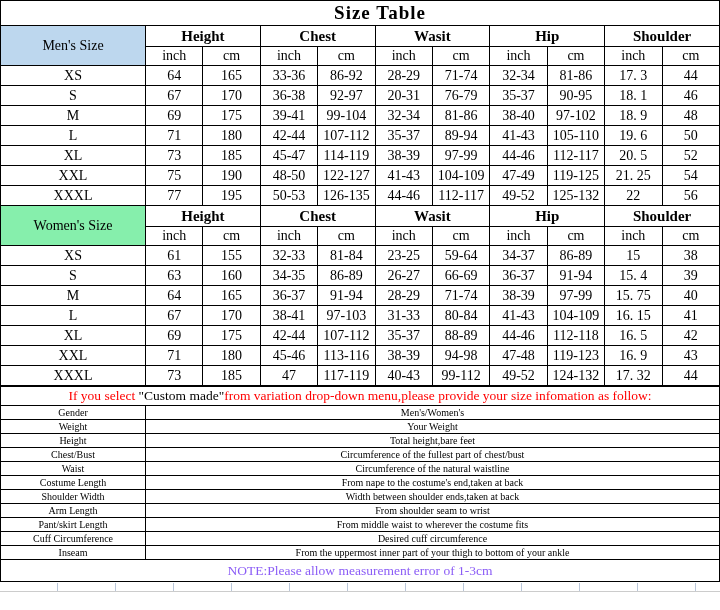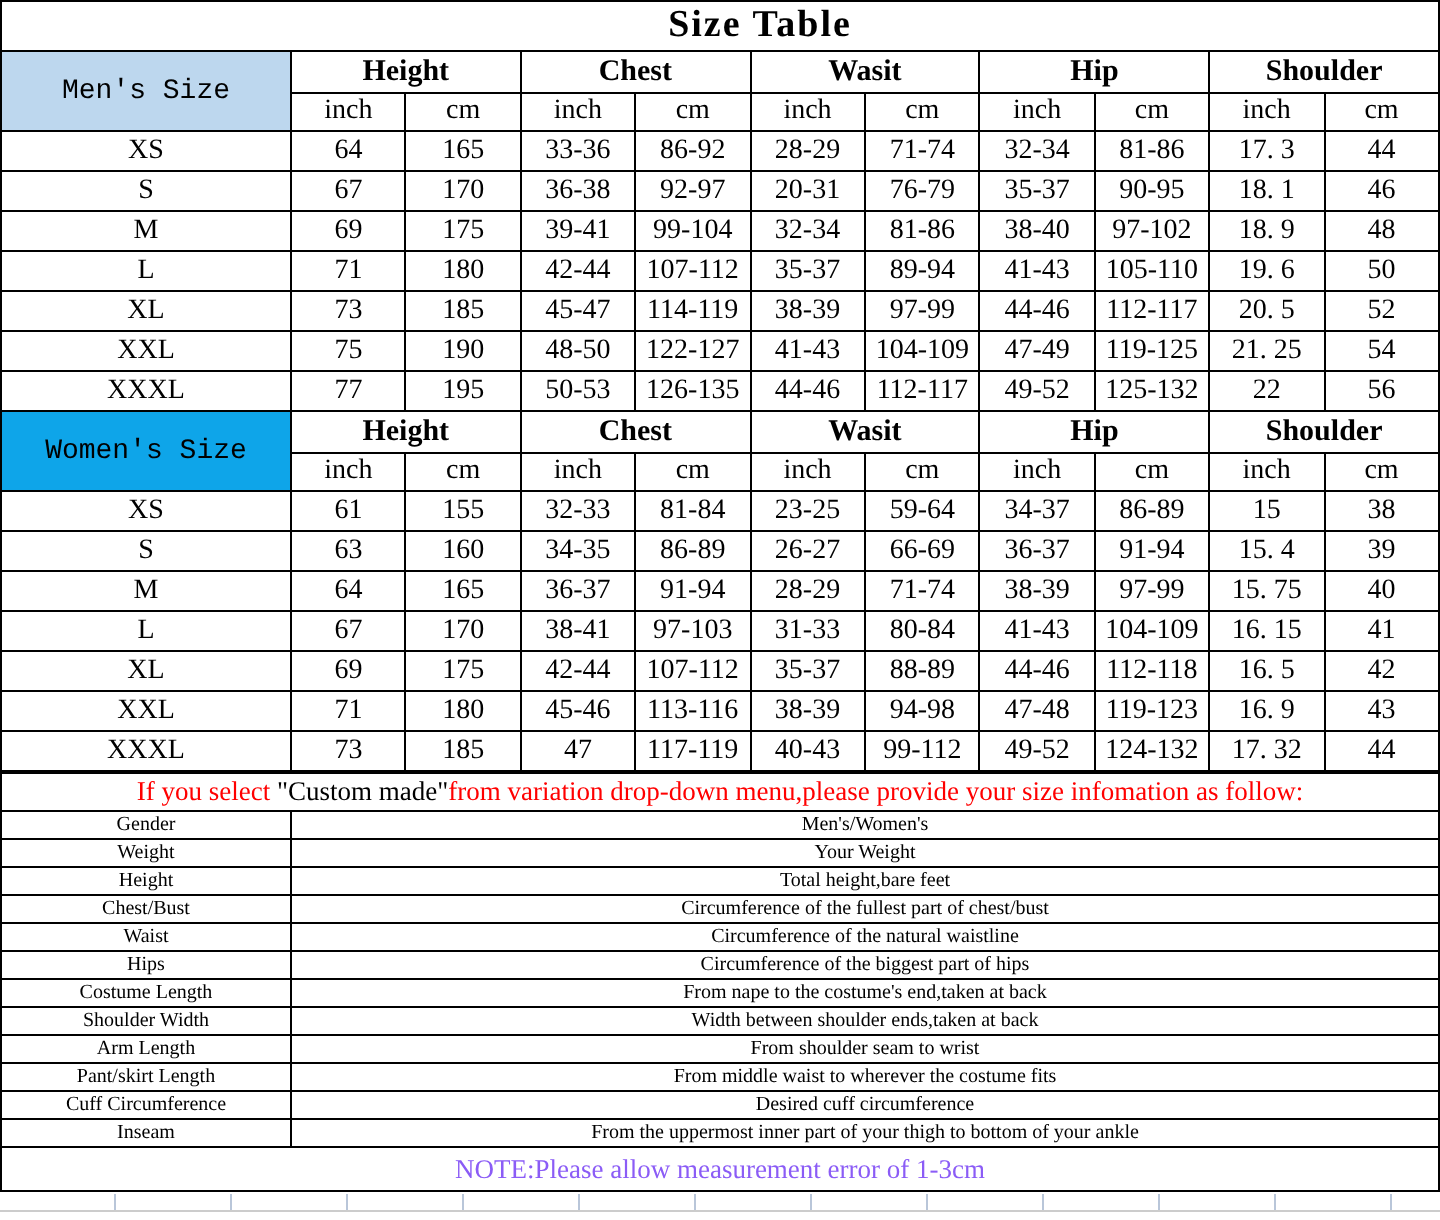--- a/index.html
+++ b/index.html
@@ -17,23 +17,23 @@
     padding-left: 40px;
   }
   table { border-collapse: collapse; width: 720px; table-layout: fixed; }
   td {
     border: 1px solid #000; text-align: center; vertical-align: middle;
     overflow: hidden; white-space: nowrap;
   }
   .size-table td { font-size: 14px; height: 20px; line-height: 1; }
   .size-table tr.group-row td { height: 21px; font-weight: bold; font-size: 15px; }
   .size-table tr.unit-row td { height: 19px; font-weight: normal; margin-left: 28px; }
-  td.section-label { font-weight: normal !important; font-size: 14px !important; font-family: Liberation Mono, monospace; }
+  td.section-label { font-weight: normal !important; font-size: 14px !important; }
   td.section-label.mens   { background: #BDD7EE; }
-  td.section-label.womens { background: #0ea5e9; }
+  td.section-label.womens { background: #86efac; }
   .info-table td { font-size: 10px; height: 14px; line-height: 1; padding: 0 2px; }
   .info-table tr.custom-row td { height: 19px; font-size: 13.5px; color: #FF0000; font-weight: normal; }
   .info-table tr.custom-row .black-part { color: #000; }
   .info-table tr.note-row td { height: 22px; font-size: 13.5px; color: #8b5cf6; }
   .bottom-strip {
     width: 720px; height: 9px; margin-top: 1px;
     background: repeating-linear-gradient(to right, #ffffff 0px, #ffffff 57px, #b9c6d9 57px, #b9c6d9 58px);
     border-bottom: 1px solid #cccccc;
   }
 </style>
@@ -309,24 +309,20 @@
         </tr>
         <tr class="meas-row">
           <td>Chest/Bust</td>
           <td>Circumference of the fullest part of chest/bust</td>
         </tr>
         <tr class="meas-row">
           <td>Waist</td>
           <td>Circumference of the natural waistline</td>
         </tr>
         <tr class="meas-row">
-          <td>Hips</td>
-          <td>Circumference of the biggest part of hips</td>
-        </tr>
-        <tr class="meas-row">
           <td>Costume Length</td>
           <td>From nape to the costume's end,taken at back</td>
         </tr>
         <tr class="meas-row">
           <td>Shoulder Width</td>
           <td>Width between shoulder ends,taken at back</td>
         </tr>
         <tr class="meas-row">
           <td>Arm Length</td>
           <td>From shoulder seam to wrist</td>

